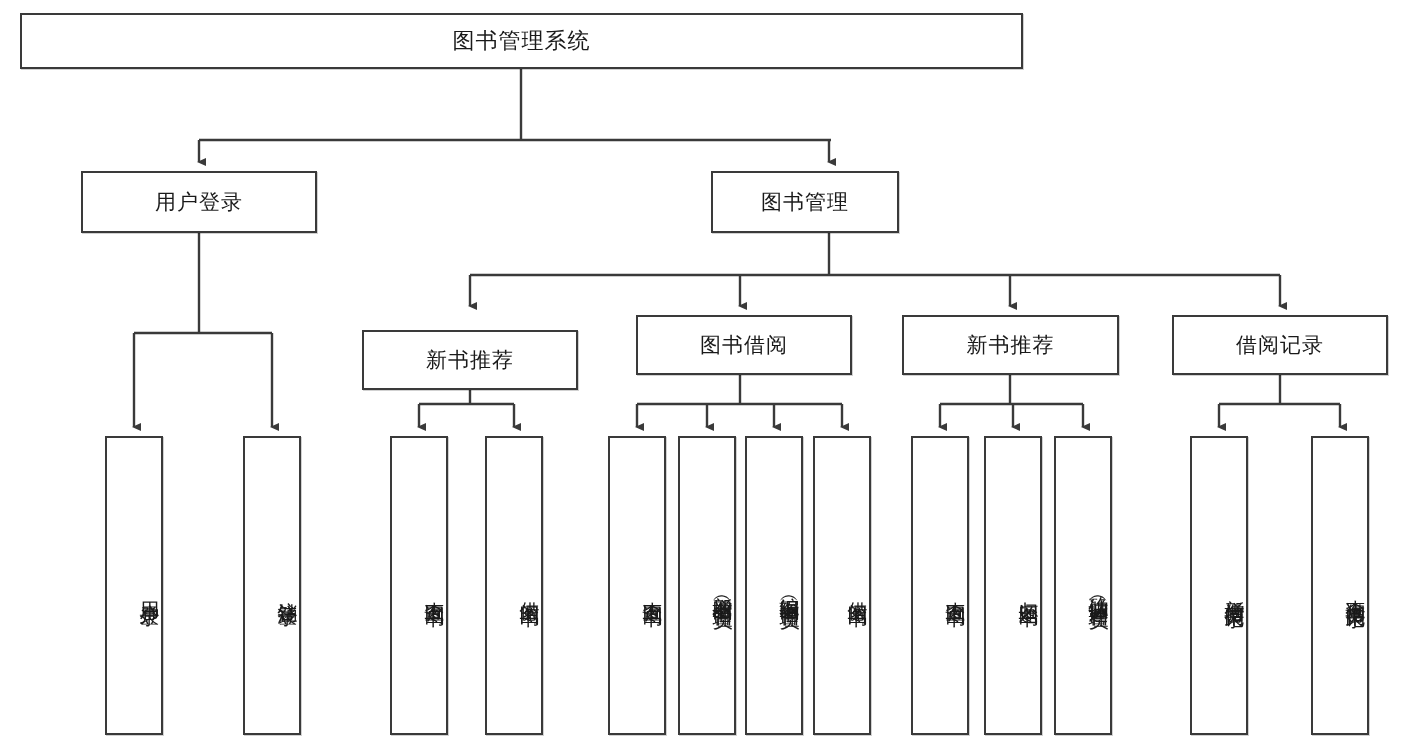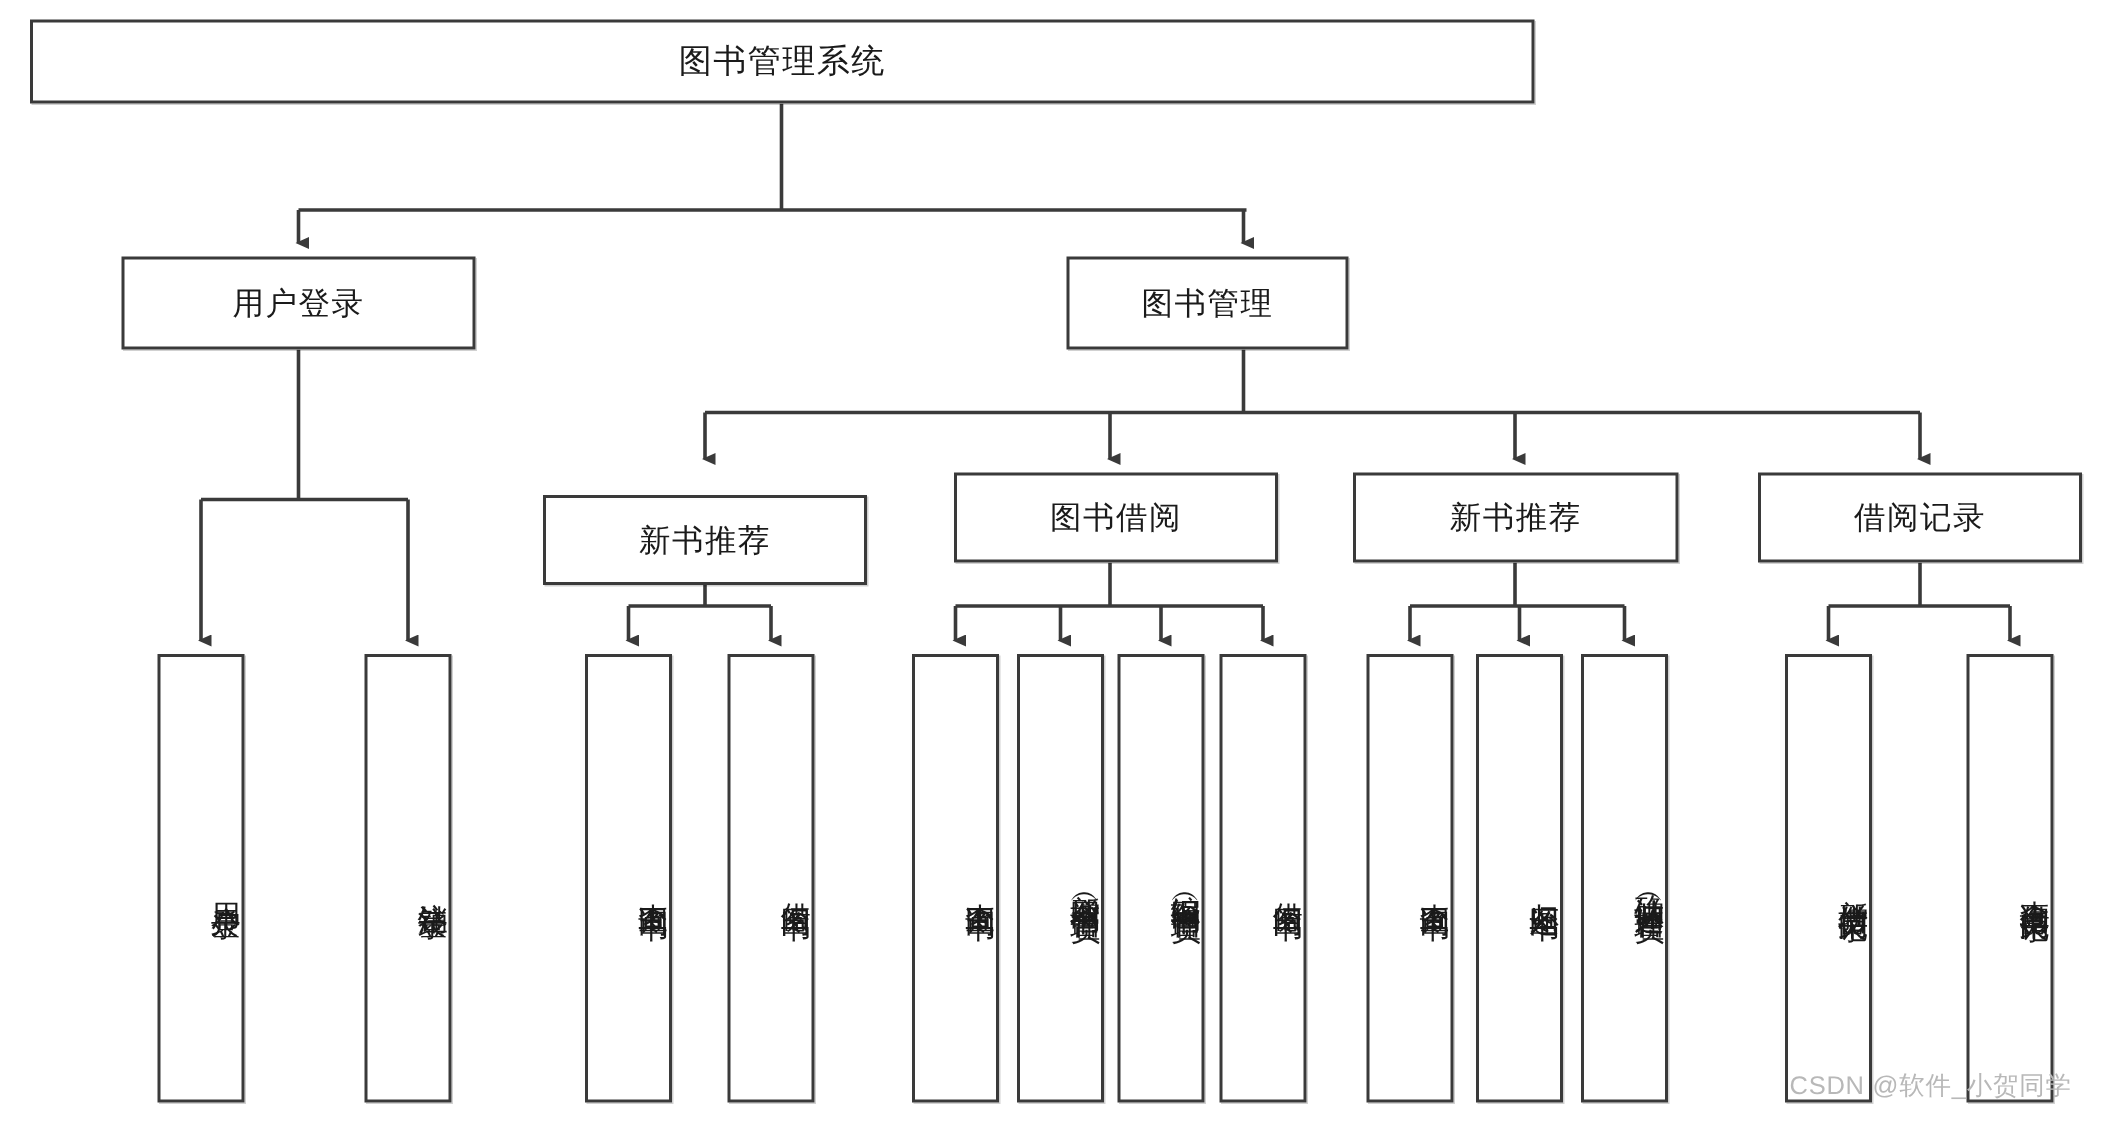--- a/index.html
+++ b/index.html
@@ -200,15 +200,14 @@
     <span>确认归还（管理员）</span>
   </div>
 
   <div class="node v" style="left:1190px; top:436px; width:58px; height:299px;">
     <span>新增借阅记录</span>
   </div>
   <div class="node v" style="left:1311px; top:436px; width:58px; height:299px;">
     <span>查询借阅记录</span>
   </div>
 
-  <div class="watermark" style="left:1193px; top:712px;">CSDN @软件_小贺同学</div>
 
 </div>
 
 </body></html>

